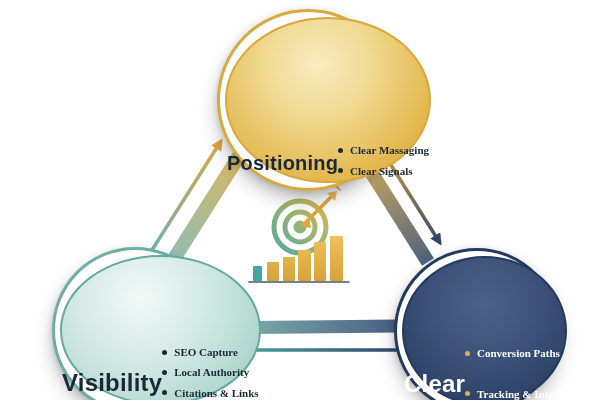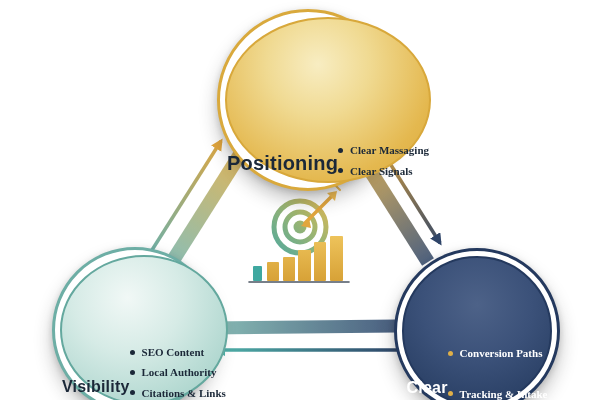--- a/index.html
+++ b/index.html
@@ -31,21 +31,21 @@
   }
   
   .node-intake{left:394px;top:248px;width:150px;height:150px;border:3px solid #24395E;padding:5px;}
   .node-intake .node-inner{
     border:2px solid #24395E;
     background:radial-gradient(circle at 50% 32%, #4D6288 0%, #3B5179 45%, #293F64 85%, #223659 100%);
   }
   .node-title{
     font-weight:700;color:#1B2838;font-size:20px;letter-spacing:.2px;margin:0 0 7px 0;line-height:1.1;
   }
-  .node-visibility .node-title,.node-intake .node-title{font-size:16px;}
+  .node-visibility .node-title,.node-intake .node-title{font-size:24px;}
   .node-intake .node-title{color:#ffffff;}
   .bullet-list{list-style:none;margin:0;padding:0;text-align:left;}
   .bullet-list li{
     display:flex;align-items:center;gap:7px;
     font-size:11px;font-weight:700;color:#1B2838;line-height:1.85;white-space:nowrap;font-family:Liberation Serif, serif;
   }
   .node-intake .bullet-list li{color:#ffffff;margin-top:20px;}
   .bullet-list li::before{
     content:'';width:5px;height:5px;border-radius:50%;background:#1B2838;flex:0 0 auto;
   }
@@ -145,21 +145,21 @@
         <li>Clear Massaging</li>
         <li>Clear Signals</li>
       </ul>
     </div>
   </div>
 
   <div class="node node-visibility">
     <div class="node-inner">
       <div class="node-title">Visibility</div>
       <ul class="bullet-list">
-        <li>SEO Content</li>
+        <li>SEO Capture</li>
         <li>Local Authority</li>
         <li>Citations &amp; Links</li>
       </ul>
     </div>
   </div>
 
   <div class="node node-intake">
     <div class="node-inner">
       <div class="node-title">Clear</div>
       <ul class="bullet-list">

